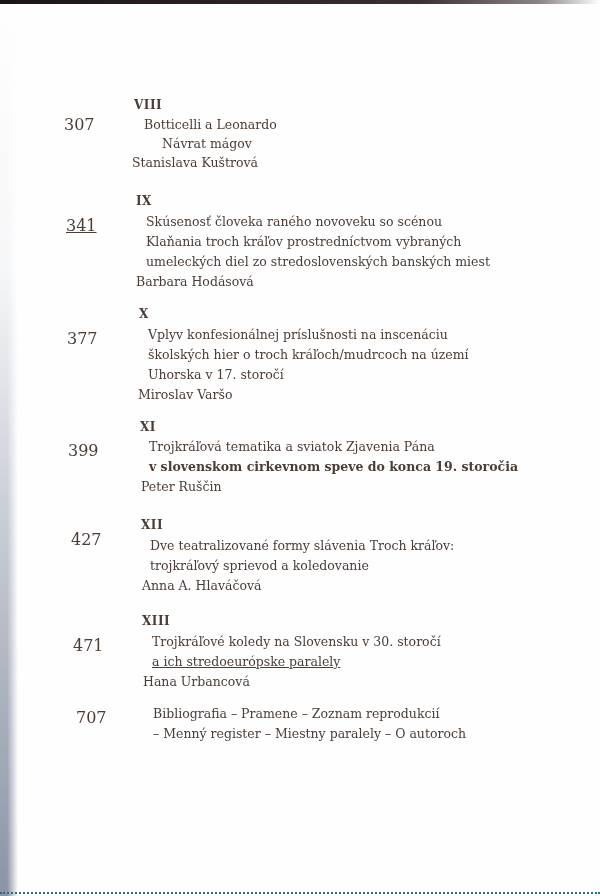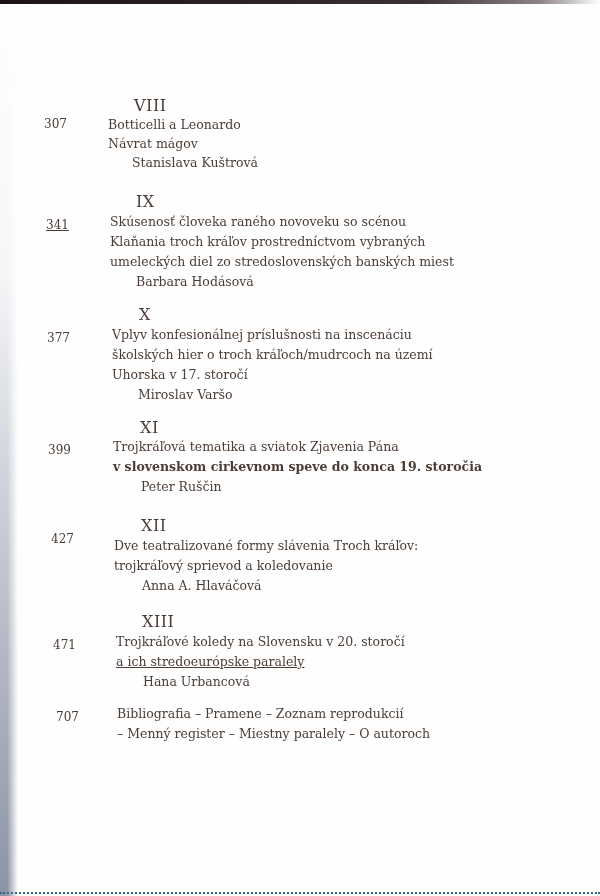--- a/index.html
+++ b/index.html
@@ -17,36 +17,36 @@
     position:absolute; left:0; top:0; width:18px; height:896px;
     background:linear-gradient(180deg, rgba(255,255,255,0) 0%, rgba(200,205,215,0.15) 30%, rgba(150,158,175,0.55) 60%, rgba(120,128,148,0.85) 100%);
     -webkit-mask-image:linear-gradient(90deg,#000 0%,#000 40%,transparent 100%);
     mask-image:linear-gradient(90deg,#000 0%,#000 40%,transparent 100%);
   }
   .bottom-dots {
     position:absolute; left:0; bottom:2px; width:600px; height:0;
     border-bottom:2px dotted #2c6e86;
   }
   .entry { position:absolute; left:0; width:600px; font-size:12.5px; line-height:19px; }
-  .roman { position:absolute; font-size:16px; letter-spacing:0.5px; }
-  .pagenum { position:absolute; font-size:12px; }
-  .title-line { position:absolute; white-space:nowrap; }
+  .roman { position:absolute; font-size:12px; letter-spacing:0.5px;font-weight:bold; }
+  .pagenum { position:absolute; font-size:16px;margin-left:20px; }
+  .title-line { position:absolute; white-space:nowrap;margin-left:36px; }
   .author { position:absolute; white-space:nowrap; }
 </style>
 </head>
 <body>
 
 <div class="top-band"></div>
 <div class="left-shadow"></div>
 
 <div class="entry" style="top:96px;">
   <span class="roman" style="left:134px;top:0;">VIII</span>
   <span class="pagenum" style="left:44px;top:19px;">307</span>
   <span class="title-line" style="left:108px;top:19px;">Botticelli a Leonardo</span>
-  <span class="title-line" style="left:108px;top:38px;">Návrat mágov</span>
+  <span class="title-line" style="left:126px;top:38px;">Návrat mágov</span>
   <span class="author" style="left:132px;top:57px;">Stanislava Kuštrová</span>
 </div>
 
 <div class="entry" style="top:192px;">
   <span class="roman" style="left:136px;top:0;">IX</span>
   <span class="pagenum" style="left:46px;top:24px;text-decoration:underline;">341</span>
   <span class="title-line" style="left:110px;top:20px;text-align:center;">Skúsenosť človeka raného novoveku so scénou</span>
   <span class="title-line" style="left:110px;top:40px;">Klaňania troch kráľov prostredníctvom vybraných</span>
   <span class="title-line" style="left:110px;top:60px;">umeleckých diel zo stredoslovenských banských miest</span>
   <span class="author" style="left:136px;top:80px;">Barbara Hodásová</span>
@@ -73,21 +73,21 @@
   <span class="roman" style="left:141px;top:0;">XII</span>
   <span class="pagenum" style="left:51px;top:14px;">427</span>
   <span class="title-line" style="left:114px;top:20px;">Dve teatralizované formy slávenia Troch kráľov:</span>
   <span class="title-line" style="left:114px;top:40px;">trojkráľový sprievod a koledovanie</span>
   <span class="author" style="left:142px;top:60px;">Anna A. Hlaváčová</span>
 </div>
 
 <div class="entry" style="top:612px;">
   <span class="roman" style="left:142px;top:0;">XIII</span>
   <span class="pagenum" style="left:53px;top:24px;">471</span>
-  <span class="title-line" style="left:116px;top:20px;">Trojkráľové koledy na Slovensku v 20. storočí</span>
+  <span class="title-line" style="left:116px;top:20px;">Trojkráľové koledy na Slovensku v 30. storočí</span>
   <span class="title-line" style="left:116px;top:40px;text-decoration:underline;">a ich stredoeurópske paralely</span>
   <span class="author" style="left:143px;top:60px;">Hana Urbancová</span>
 </div>
 
 <div class="entry" style="top:704px;">
   <span class="pagenum" style="left:56px;top:4px;">707</span>
   <span class="title-line" style="left:117px;top:0;">Bibliografia – Pramene – Zoznam reprodukcií</span>
   <span class="title-line" style="left:117px;top:20px;">– Menný register – Miestny paralely – O autoroch</span>
 </div>
 

